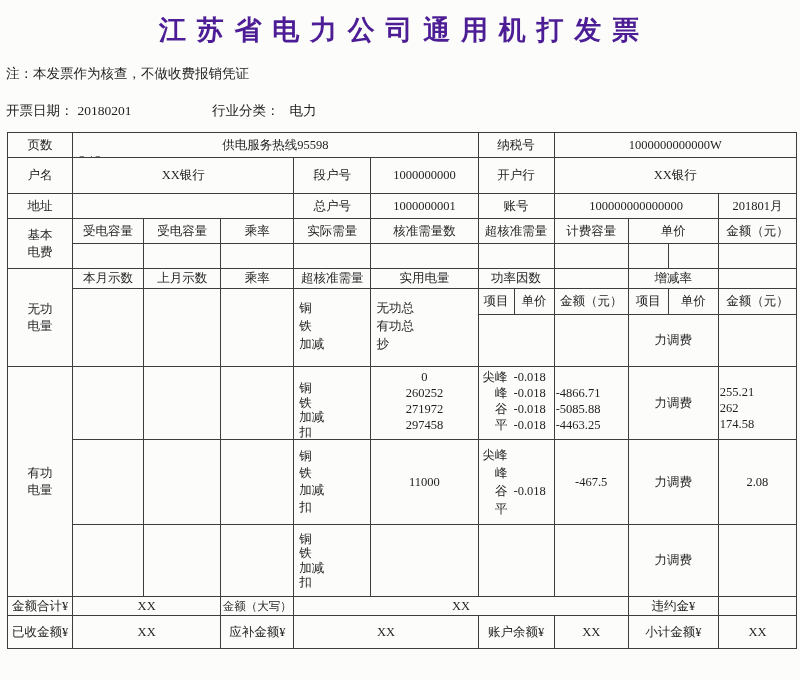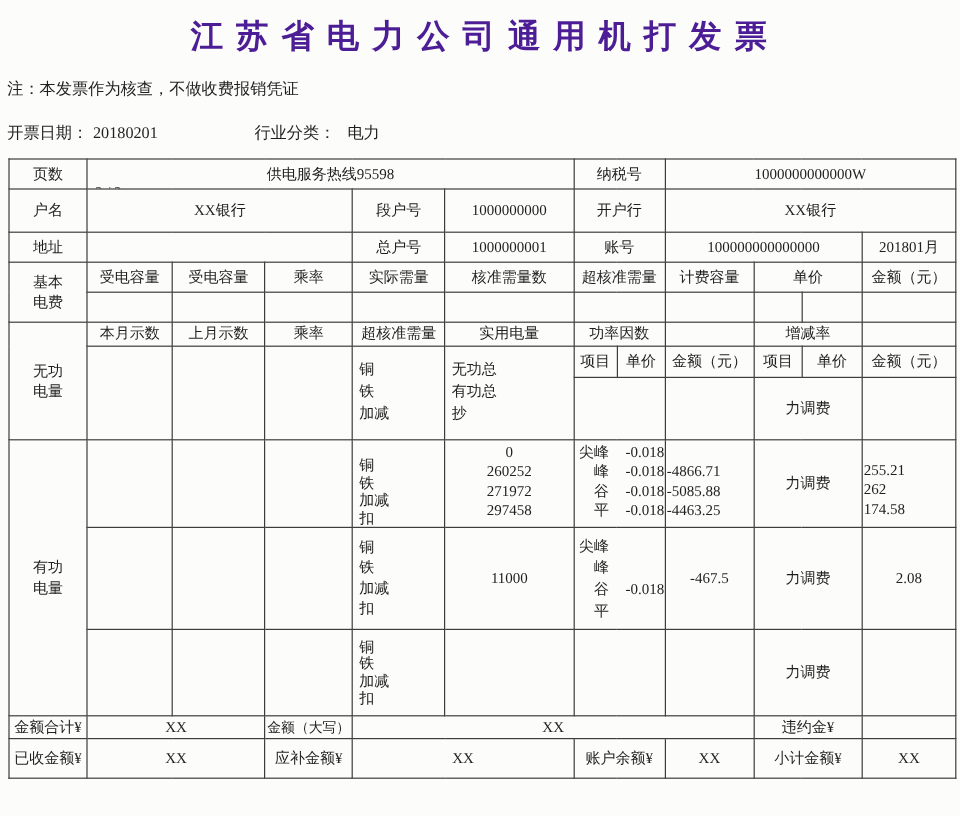--- a/index.html
+++ b/index.html
@@ -77,21 +77,21 @@
   .use-nq { vertical-align: bottom; margin-left: 28px; }
   .use-nq .lines { padding-bottom: 3px; }
 
   .padtop14 { padding-top: 14px; }
   .padtop2  { padding-top: 2px; }
   .padtop17 { padding-top: 17px; }
 
   .ctrlines { text-align: center; padding-left: 0; }
 
   
-  .iln { display: flex; height: 16px; line-height: 16px; padding-left: 3px; text-align: left; justify-content: space-between; }
+  .iln { display: flex; height: 16px; line-height: 16px; padding-left: 3px; text-align: left; }
   .iln18 { height: 18px; line-height: 18px; }
   .it { width: 26px; text-align: right; flex: 0 0 26px; }
   .pr { margin-left: 6px; }
 
   td.amt { text-align: left; padding-left: 3px; }
 </style>
 </head>
 <body>
 
 <div class="page">

